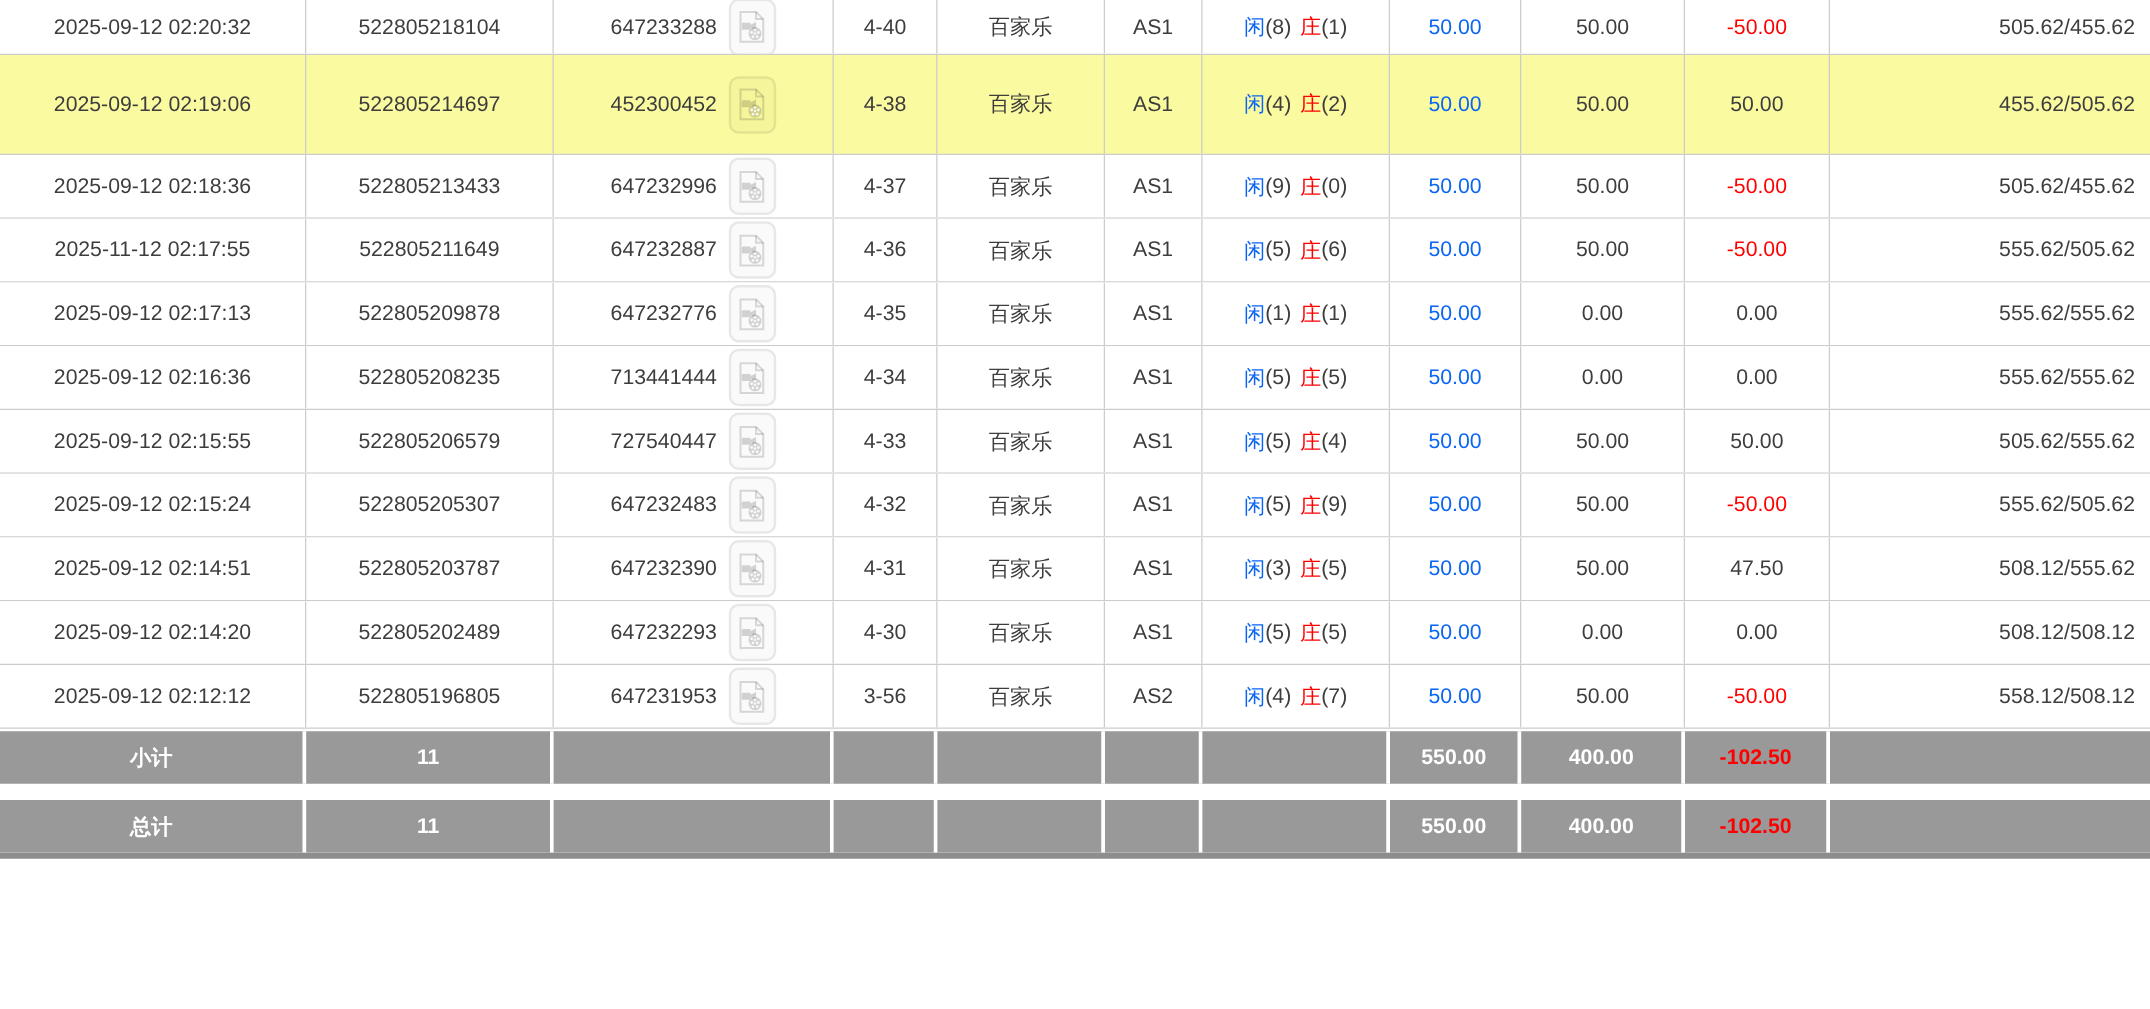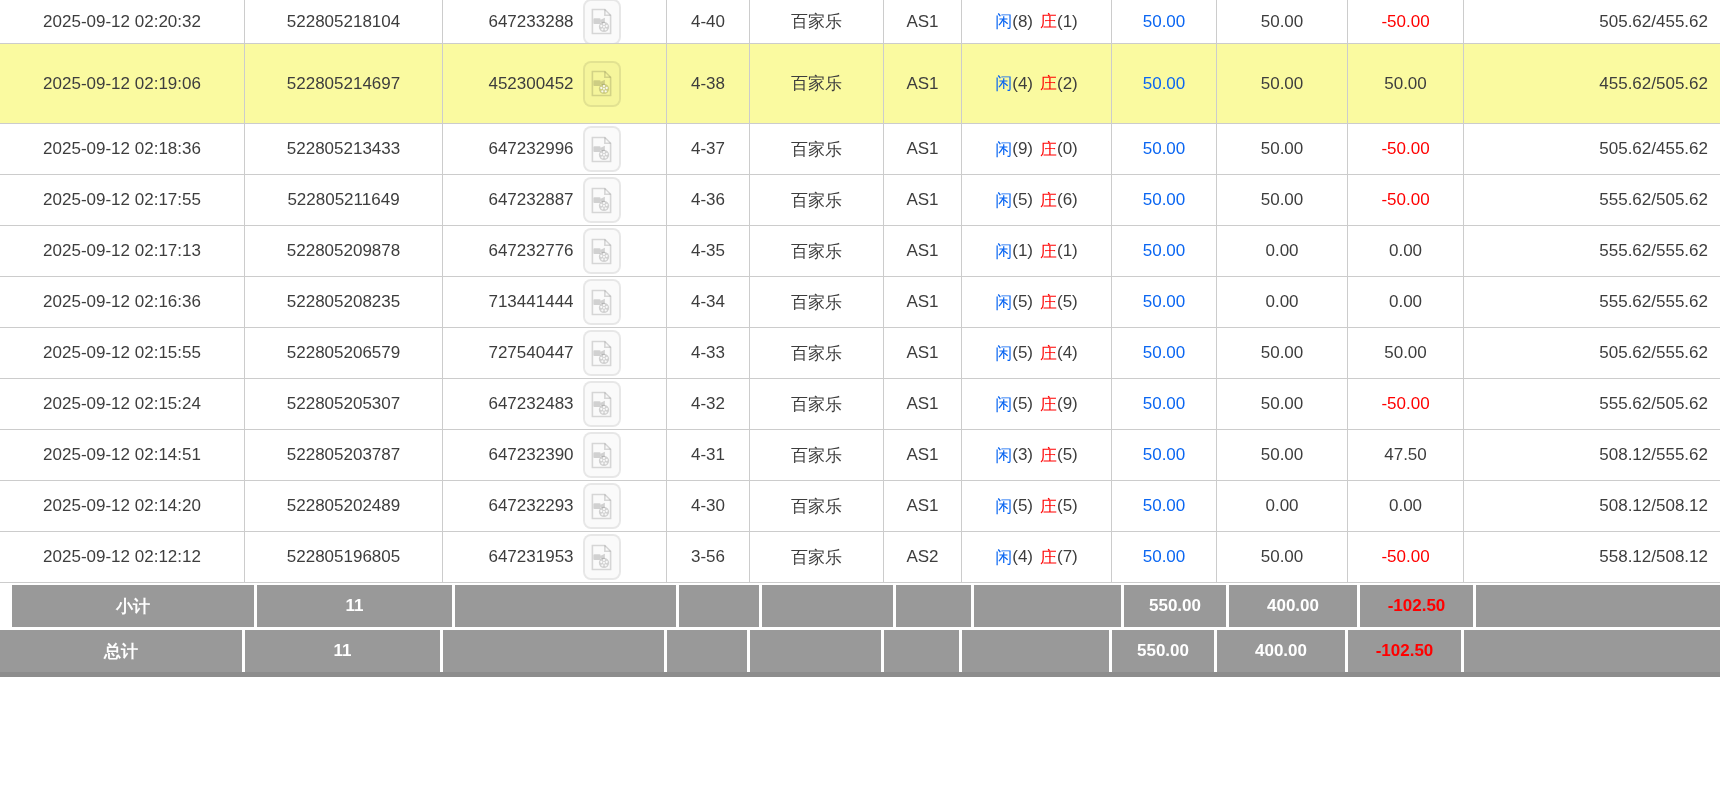--- a/index.html
+++ b/index.html
@@ -43,22 +43,22 @@
     background:rgba(0,0,0,0.02);
     display:flex;align-items:center;justify-content:center;
     padding:0;cursor:pointer;
   }
 
   .summary{
     display:grid;
     grid-template-columns:245px 198px 224px 83px 134px 78px 150px 105px 131px 116px 1fr;
     height:42px;box-sizing:border-box;border-bottom:none;
   }
-  .summary.subtotal{margin-top:2px;margin-left:12px;}
-  .summary.total{margin-top:3px;}
+  .summary.subtotal{margin-top:2px;}
+  .summary.total{margin-top:13px;}
   .summary .cell{
     background:var(--graybg,#999);
     border-right:3px solid #fff;
     color:#fff;font-weight:bold;
   }
   .summary .cell:last-child{border-right:none;}
   .summary .cell.neg{color:var(--red,#ff0000);}
   .bottom-strip{height:5px;background:var(--strip,#8d8d8d);}
 </style>
 </head>
@@ -177,21 +177,21 @@
           <span class="res-num">(0)</span>
     </div>
     <div class="cell">
       <span class="bet-link">50.00</span>
     </div>
     <div class="cell">50.00</div>
     <div class="cell neg">-50.00</div>
     <div class="cell">505.62/455.62</div>
   </div>
       <div class="row">
-    <div class="cell">2025-09-12 02:17:55</div>
+    <div class="cell">2025-11-12 02:17:55</div>
     <div class="cell">522805211649</div>
     <div class="cell gameid">
       <span>647232887</span>
       <button class="icon-btn">
         <span style="display:flex;">
           <svg width="23" height="27" viewBox="0 0 24 28" xmlns="http://www.w3.org/2000/svg">
             <path d="M2.5 1.5 h13 l6 6 v19 h-19 z" fill="none" stroke="rgba(0,0,0,0.14)" stroke-width="1.7"></path>
             <path d="M15.5 1.5 v6 h6" fill="none" stroke="rgba(0,0,0,0.14)" stroke-width="1.7"></path>
             <rect x="3.6" y="10.5" width="7.4" height="6" rx="1" fill="rgba(0,0,0,0.16)"></rect>
             <path d="M11 12.3 l4.5 -2.3 v7 l-4.5 -2.3 z" fill="rgba(0,0,0,0.16)"></path>

